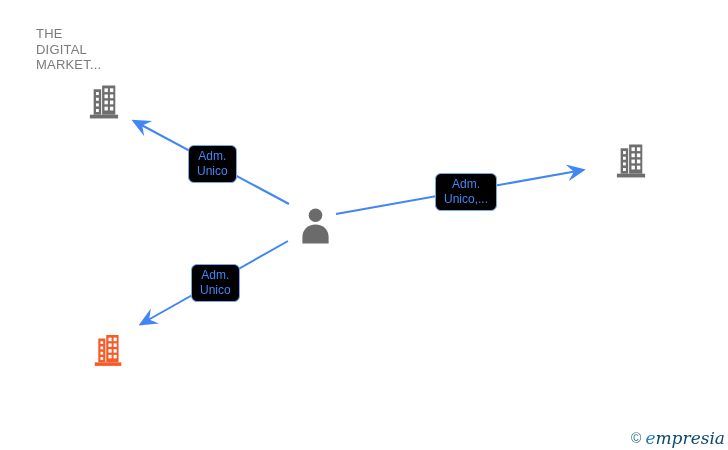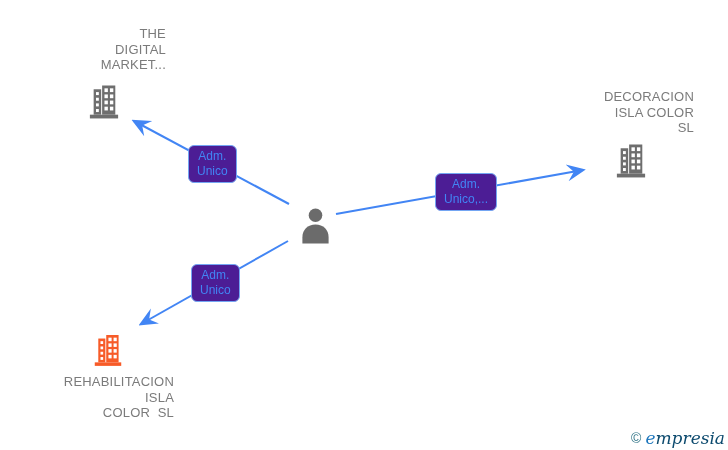--- a/index.html
+++ b/index.html
@@ -2,26 +2,26 @@
 <html><head>
 <meta charset="utf-8">
 <style>
   html,body{margin:0;padding:0;background:#ffffff;}
   #canvas{
     position:relative;width:728px;height:450px;background:#ffffff;
     overflow:hidden;font-family:"Liberation Sans", sans-serif;
   }
   #edges-layer{position:absolute;left:0;top:0;z-index:1;}
   .node-label{
-    position:absolute;z-index:2;text-align:right;white-space:pre-wrap;
+    position:absolute;z-index:2;text-align:left;white-space:pre-wrap;
     font-size:13px;line-height:15.5px;color:#7b7b7b;letter-spacing:.2px;
   }
   .node-icon{position:absolute;z-index:2;}
   .edge-label{
-    position:absolute;z-index:3;background:#4c1d95;
+    position:absolute;z-index:3;background:#000000;
     border:1.5px solid #74a6f3;border-radius:6px;
     padding:3px 8px;color:#4285F4;font-size:12px;line-height:15px;
     text-align:center;white-space:pre-line;cursor:pointer;
   }
   #logo{
     position:absolute;right:3px;bottom:3px;z-index:2;cursor:pointer;
     display:flex;align-items:center;gap:4px;
   }
   #logo .copy{color:#35788a;font-size:14px;}
   #logo .brand{font-family:"DejaVu Serif", serif;font-style:italic;font-size:17px;line-height:18px;}
@@ -67,23 +67,20 @@
             <rect x="23.3" y="11.5" width="3.6" height="4"></rect>
           <rect x="17.5" y="18" width="3.6" height="4"></rect>
             <rect x="23.3" y="18" width="3.6" height="4"></rect>
           <rect x="17.5" y="24.5" width="3.6" height="4"></rect>
             <rect x="23.3" y="24.5" width="3.6" height="4"></rect>
         </g>
       </svg>
     </span>
   </div>
 
-  <div class="node-label clickable" style="left:564px;top:89px;width:130px;">DECORACION
-ISLA COLOR
-SL</div>
   <div class="node-icon clickable" style="left:615px;top:142px;">
     <span>
       <svg width="32" height="37" viewBox="0 0 34 38">
         <g fill="#6e6e6e">
           <rect x="2" y="33" width="30" height="4"></rect>
           <rect x="6" y="6" width="8" height="27"></rect>
           <rect x="15" y="2" width="14" height="31"></rect>
         </g>
         <g fill="#ffffff">
           <rect x="8.5" y="9" width="3" height="3.2"></rect>
@@ -132,23 +129,20 @@
           <rect x="17.5" y="11.5" width="3.6" height="4"></rect>
             <rect x="23.3" y="11.5" width="3.6" height="4"></rect>
           <rect x="17.5" y="18" width="3.6" height="4"></rect>
             <rect x="23.3" y="18" width="3.6" height="4"></rect>
           <rect x="17.5" y="24.5" width="3.6" height="4"></rect>
             <rect x="23.3" y="24.5" width="3.6" height="4"></rect>
         </g>
       </svg>
     </span>
   </div>
-  <div class="node-label clickable" style="left:34px;top:374px;width:140px;">REHABILITACION
-ISLA
-COLOR  SL</div>
 
   <div class="edge-label" style="left:188px;top:145px;">Adm.
 Unico</div>
   <div class="edge-label" style="left:435px;top:173px;">Adm.
 Unico,...</div>
   <div class="edge-label" style="left:191px;top:264px;">Adm.
 Unico</div>
 
   <div id="logo">
     <span class="copy">©</span>

